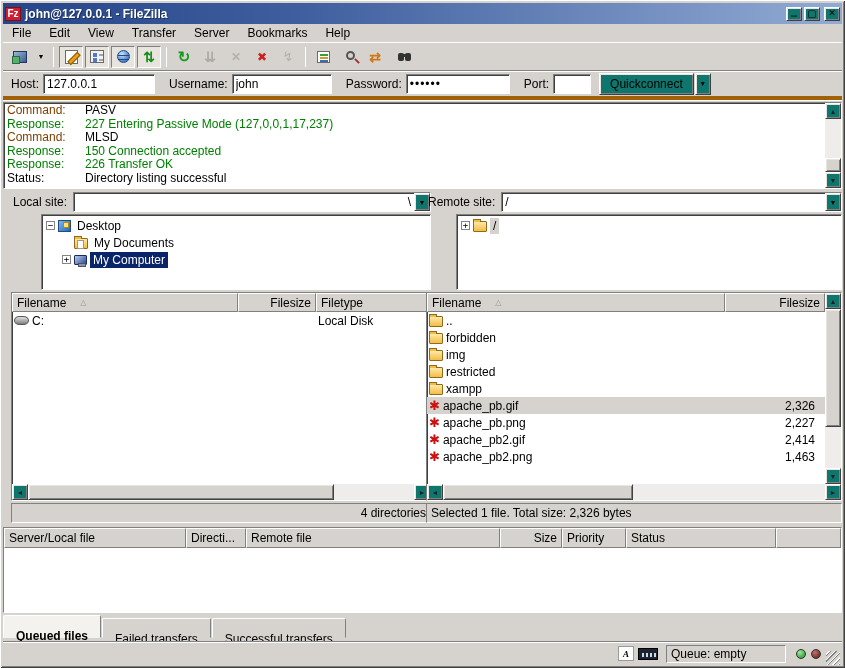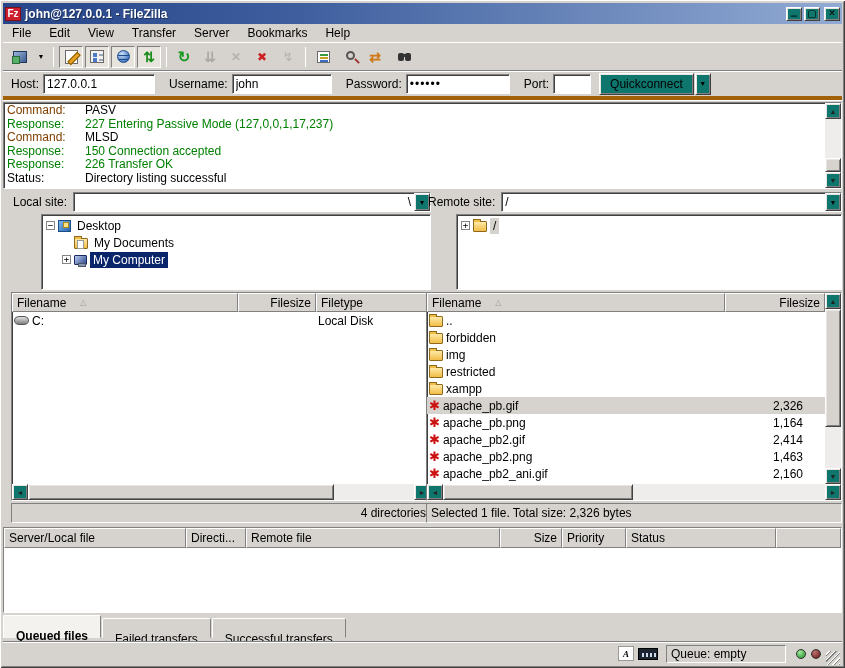--- a/index.html
+++ b/index.html
@@ -141,21 +141,21 @@
   .hcell { border:1px solid; border-color:#fff #808080 #808080 #fff; padding:1px 4px; white-space:nowrap; overflow:hidden;
            display:flex; align-items:center; background:#d6d3ce; }
   .hcell.num { justify-content:flex-end; }
   .sortmark::after { content:"△"; font-size:8px; color:#9a9a96; margin-left:14px; }
   .lbody { flex:1; display:flex; }
   .rows { flex:1; overflow:hidden; }
   .frow { display:flex; align-items:center; height:17px; white-space:nowrap; }
   .frow.selected { background:#d6d3ce; }
   .fcell { display:flex; align-items:center; padding:0 4px 0 2px; overflow:hidden; }
   .fcell .fname { margin-left:3px; }
-  .fcell.num { justify-content:flex-end; padding-right:22px; }
+  .fcell.num { justify-content:flex-end; padding-right:10px; }
 
   .lc-name{width:226px; flex:none;} .lc-size{width:78px; flex:none;} .lc-type{width:126px; flex:none;} .lc-rest{flex:1;}
   .rc-name{flex:1;} .rc-size{width:100px; flex:none;}
 
   .pstatus { margin-top:2px; height:20px; border:1px solid; border-color:#808080 #fff #fff #808080;
              padding:2px 4px; background:#d6d3ce; white-space:nowrap; overflow:hidden; }
 
   
   .queuebox { position:absolute; left:3px; top:527px; width:839px; height:86px; background:#22c55e;
               border:1px solid; border-color:#808080 #fff #fff #808080; box-shadow:inset 1px 1px 0 #404040;
@@ -425,42 +425,35 @@
                     <span class="ico-splat"></span>
                     <span class="fname">apache_pb.gif</span>
                   </span>
                   <span class="fcell rc-size num">2,326</span>
                 </div>
               <div class="frow">
                   <span class="fcell rc-name">
                     <span class="ico-splat"></span>
                     <span class="fname">apache_pb.png</span>
                   </span>
-                  <span class="fcell rc-size num">1,164</span>
+                  <span class="fcell rc-size num">2,227</span>
                 </div>
               <div class="frow">
                   <span class="fcell rc-name">
                     <span class="ico-splat"></span>
                     <span class="fname">apache_pb2.gif</span>
                   </span>
                   <span class="fcell rc-size num">2,414</span>
                 </div>
               <div class="frow">
                   <span class="fcell rc-name">
                     <span class="ico-splat"></span>
                     <span class="fname">apache_pb2.png</span>
                   </span>
                   <span class="fcell rc-size num">1,463</span>
-                </div>
-              <div class="frow">
-                  <span class="fcell rc-name">
-                    <span class="ico-splat"></span>
-                    <span class="fname">apache_pb2_ani.gif</span>
-                  </span>
-                  <span class="fcell rc-size num">2,160</span>
                 </div>
             </div>
           </div>
           <div class="vscroll">
             <span class="sbtn raised sb-up" style="top:0"></span>
             <span class="sthumb raised" style="left:0;width:16px;top:16px;height:118px"></span>
             <span class="sbtn raised sb-down" style="bottom:0"></span>
           </div>
         </div>
         <div class="hscroll">

